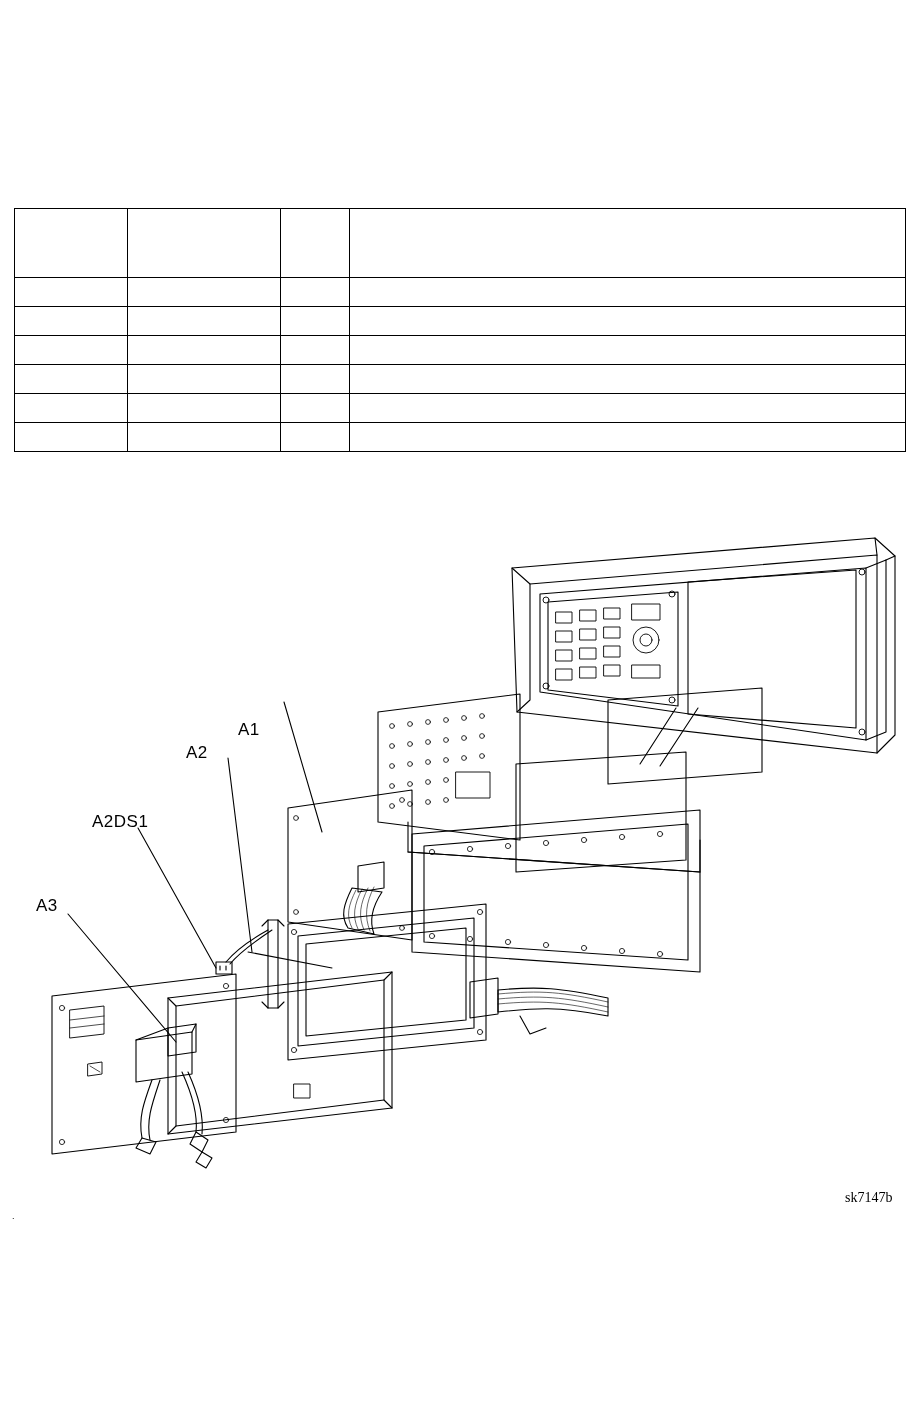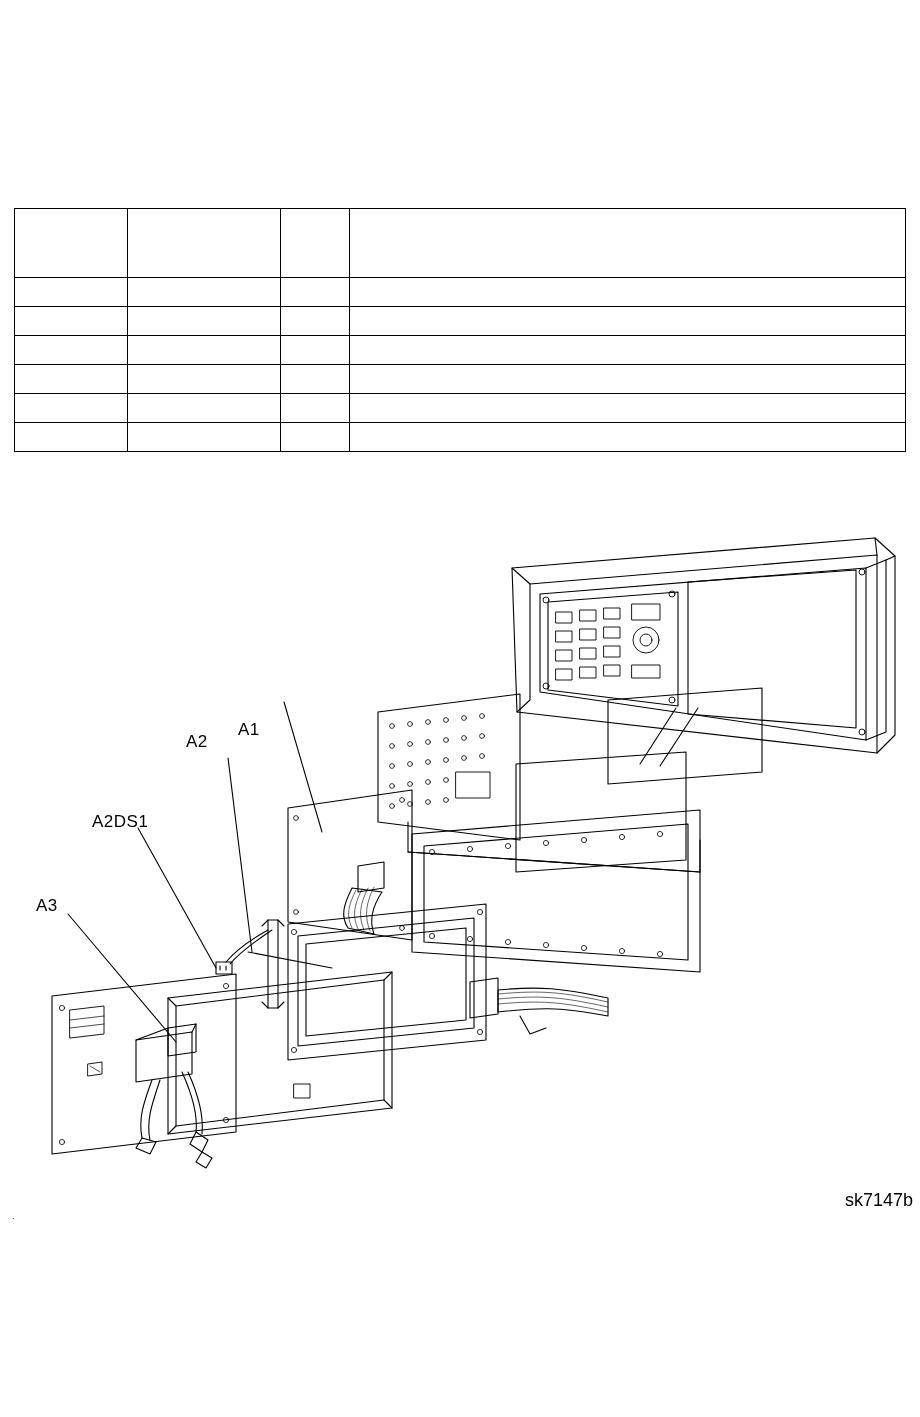--- a/index.html
+++ b/index.html
@@ -54,30 +54,30 @@
 
   .callout-label {
     position: absolute;
     font-family: "Liberation Sans", sans-serif;
     font-size: 17px;
     letter-spacing: 0.5px;
     color: #000000;
     white-space: nowrap;
   }
   #label-a1    { left: 238px; top: 192px; margin-top: 28px; }
-  #label-a2    { left: 186px; top: 232px; }
+  #label-a2    { left: 186px; top: 243px; }
   #label-a2ds1 { left: 92px;  top: 312px; }
   #label-a3    { left: 36px;  top: 396px; }
 
   .figure-id {
     position: absolute;
     left: 845px;
     top: 1190px;
-    font-family: Liberation Sans, sans-serif;
-    font-size: 18px;
+    font-family: Liberation Serif, serif;
+    font-size: 14px;
     color: #000000;
   }
 
   .tick-mark {
     position: absolute;
     left: 12px;
     top: 1211px;
     font-size: 9px;
     color: #000000;
   }

